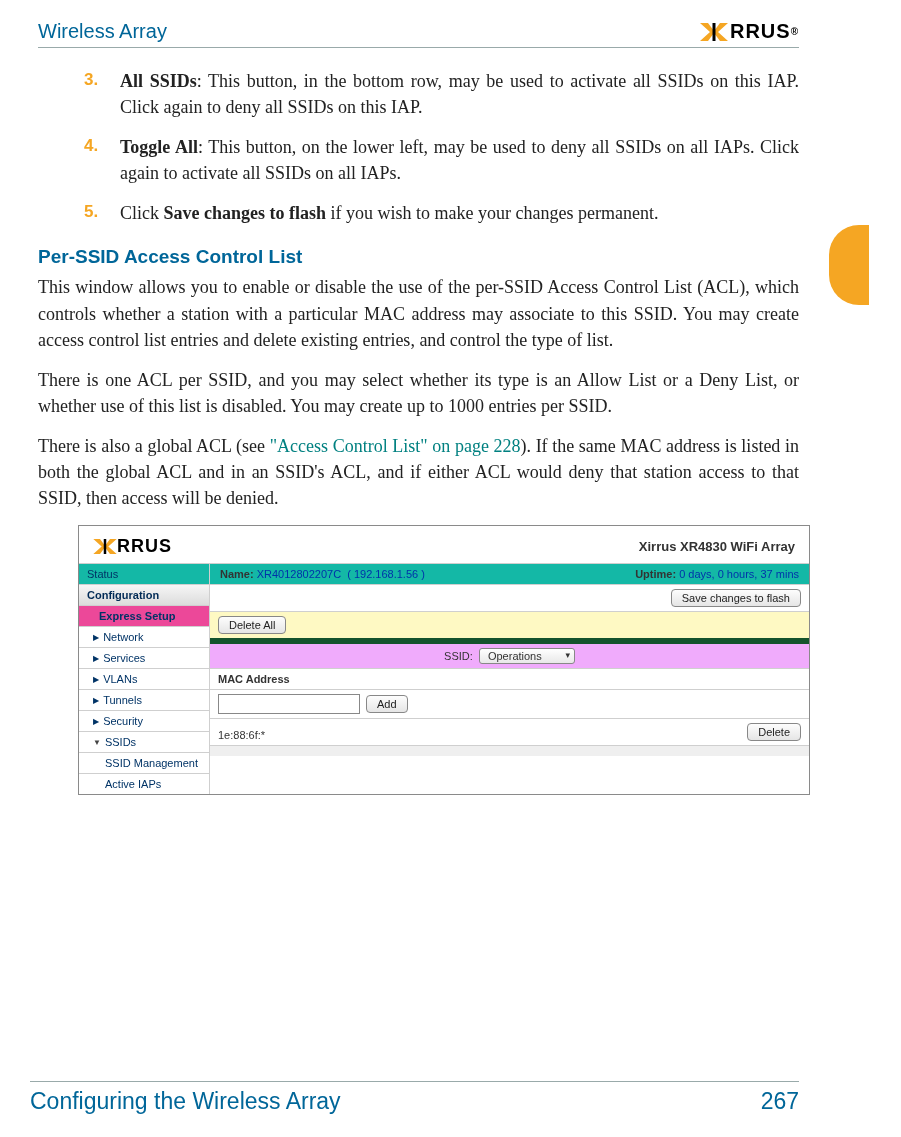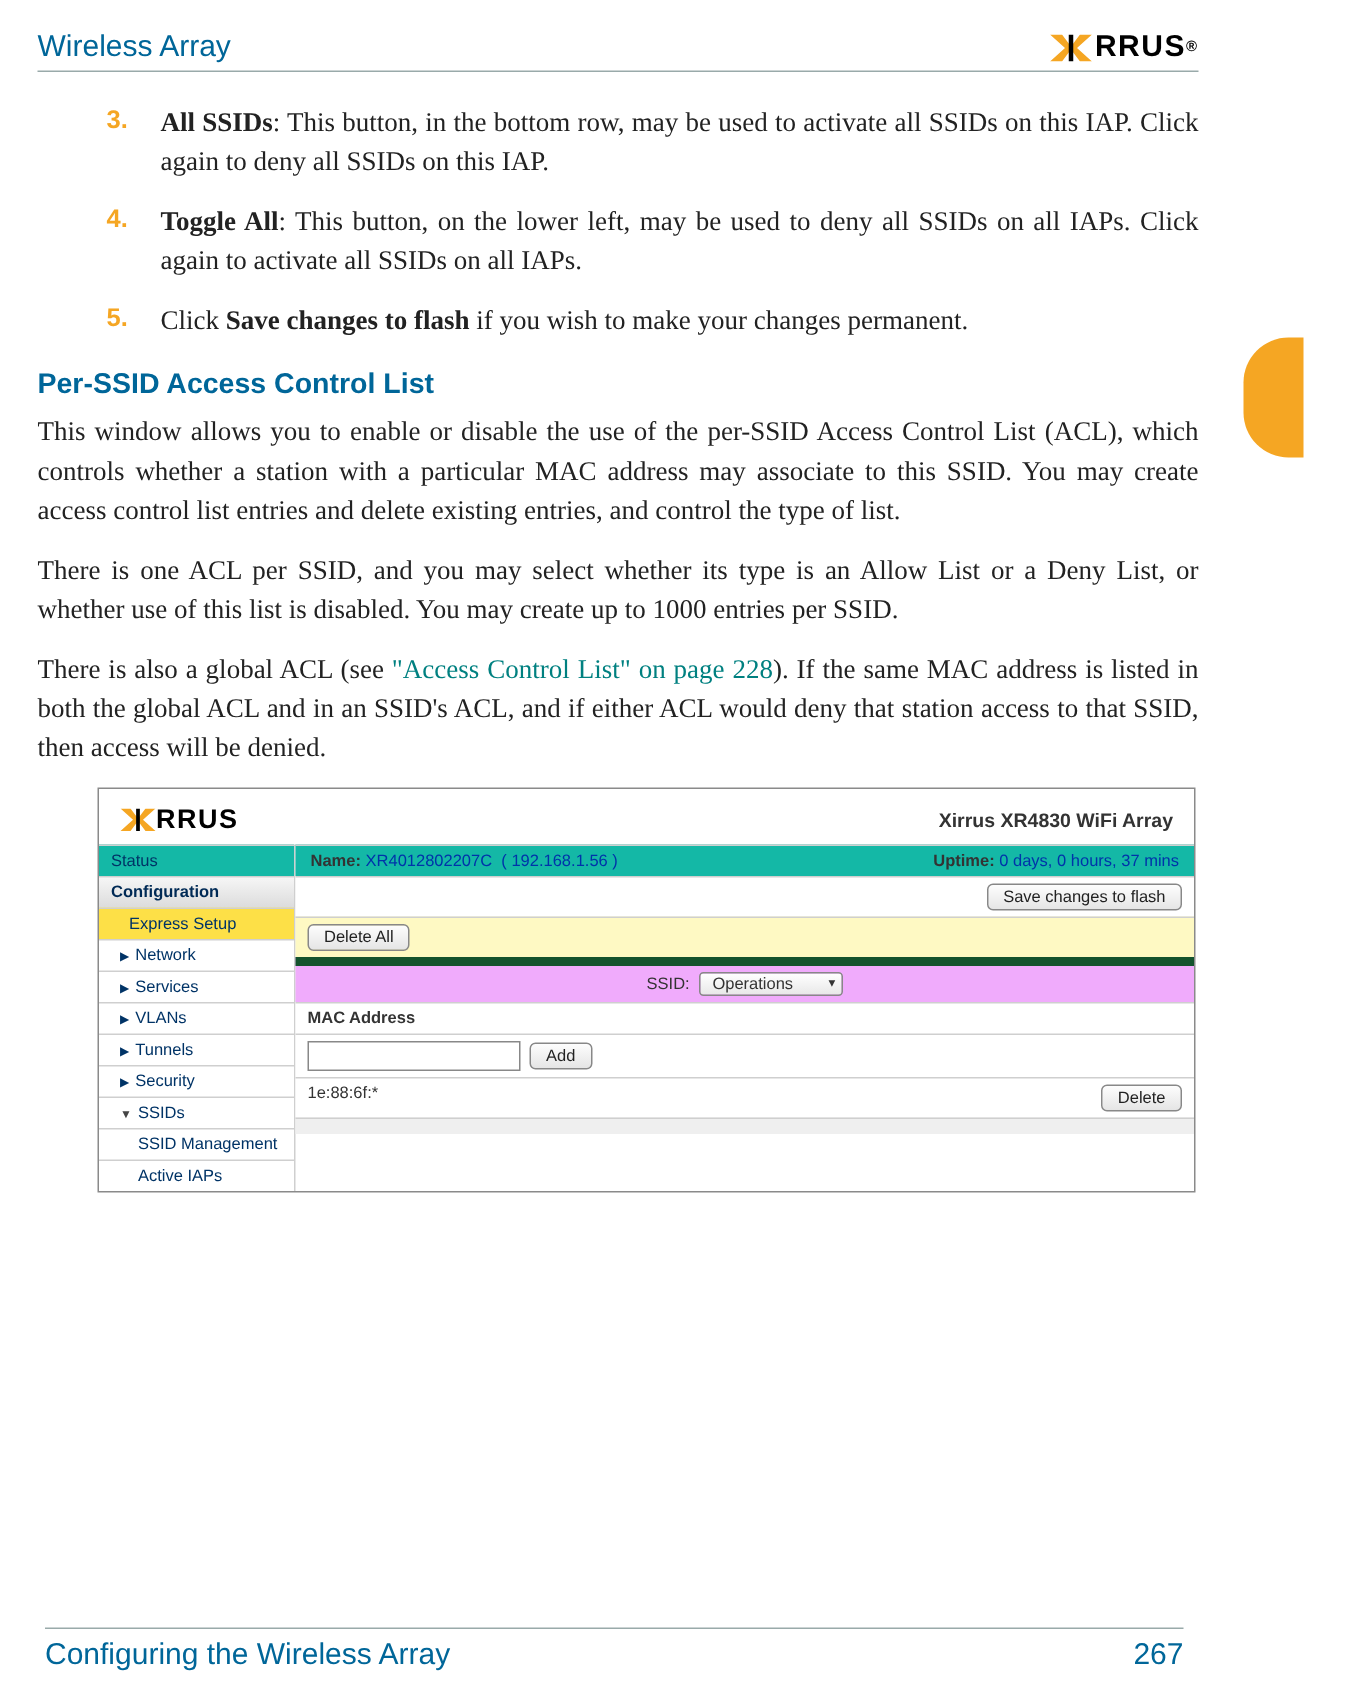--- a/index.html
+++ b/index.html
@@ -7,21 +7,21 @@
     padding: 0;
     background: #fff;
     font-family: Georgia, 'Times New Roman', serif;
     color: #222;
   }
   .page {
     width: 869px;
     height: 1137px;
     position: relative;
     box-sizing: border-box;
-    padding: 20px 70px 20px 25px;
+    padding: 20px 70px 20px 38px;
   }
   .hdr {
     display: flex;
     justify-content: space-between;
     align-items: center;
     color: #006699;
     font-size: 20px;
     font-family: Arial, Helvetica, sans-serif;
     border-bottom: 1px solid #9aa;
     padding-bottom: 4px;
@@ -129,21 +129,21 @@
     color: #003366;
     display: flex;
     align-items: center;
     gap: 4px;
   }
   .fig-side .row.status { background: #14b8a6; color: #003366; }
   .fig-side .row.conf {
     background: linear-gradient(#f6f6f6,#dcdcdc);
     color: #002a55; font-weight: bold;
   }
-  .fig-side .row.sub { padding-left: 20px; color: #003366; font-weight: normal; background:#fde047;}
+  .fig-side .row.sub { padding-left: 20px; color: #003366; font-weight: bold; background:#ec4899;}
   .fig-side .row.section { padding-left: 14px; color: #003366; font-weight: normal; background:#fff;}
   .fig-side .row.ssids { padding-left: 14px; color:#003366; }
   .fig-side .row.sub2 { padding-left: 26px; color:#003366; }
   .tri { font-size: 8px; color:#003366; }
   .tri.open { color:#444; }
 
   .fig-main {
     flex: 1;
     border-left: 1px solid #cfcfcf;
     box-sizing: border-box;
@@ -185,44 +185,44 @@
     display:flex; align-items:center; gap: 30px;
   }
   .typeRow .label{ font-weight:bold; color:#222; margin-right:20px;}
   .radio { display:inline-flex; align-items:center; gap:4px; }
   .radio .dot{ width:11px;height:11px;border:1px solid #666;border-radius:50%; display:inline-block; position:relative;}
   .radio.sel .dot::after{content:"";position:absolute;left:2px;top:2px;width:5px;height:5px;border-radius:50%;background:#333;}
   .macHeader { padding:4px 8px; border-top:1px solid #cfcfcf; font-weight:bold; background:#fff; }
   .macInput { padding:4px 8px; border-top:1px solid #cfcfcf; background:#fff; display:flex; align-items:center; gap:6px;}
   .txtfield{ width:140px; height:18px; border:1px solid #888; background:#fff; }
   .listRow{
-    display:flex; justify-content:space-between; align-items:flex-start;
+    display:flex; justify-content:space-between; align-items:flex-end;
     padding:4px 8px; border-top:1px solid #cfcfcf; background:#fff;gap:36px;
   }
   .endstrip{ height:10px; border-top:1px solid #cfcfcf; background:#efefef;}
 
   .caption{
     text-align:center;
     font-size:16px;
     margin: 12px 0 0 0;
     font-family: Georgia, serif;
   }
 
   .footer{
     position:absolute;
     bottom:22px;
     left:30px;
-    right:80px;
+    right:70px;
     border-top:1px solid #9aa;
     padding-top:6px;
     display:flex;
     justify-content:space-between;
     color:#006699;
     font-family: Arial, Helvetica, sans-serif;
-    font-size:20px;
+    font-size:23px;
   }
 </style>
 </head>
 <body>
 
 <div class="page">
   <div class="side-tab"></div>
 
   <div class="hdr">
     <span>Wireless Array</span>

